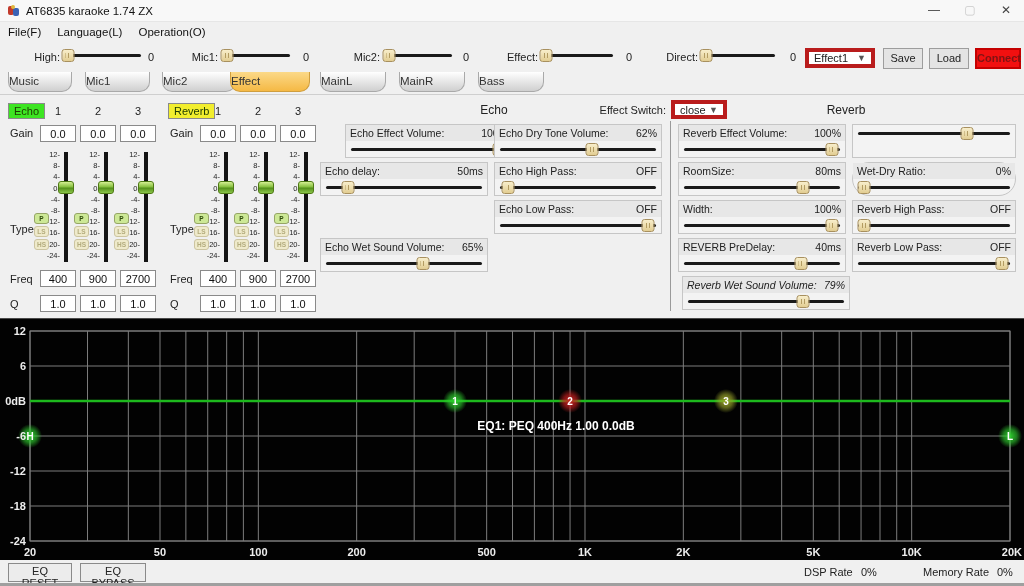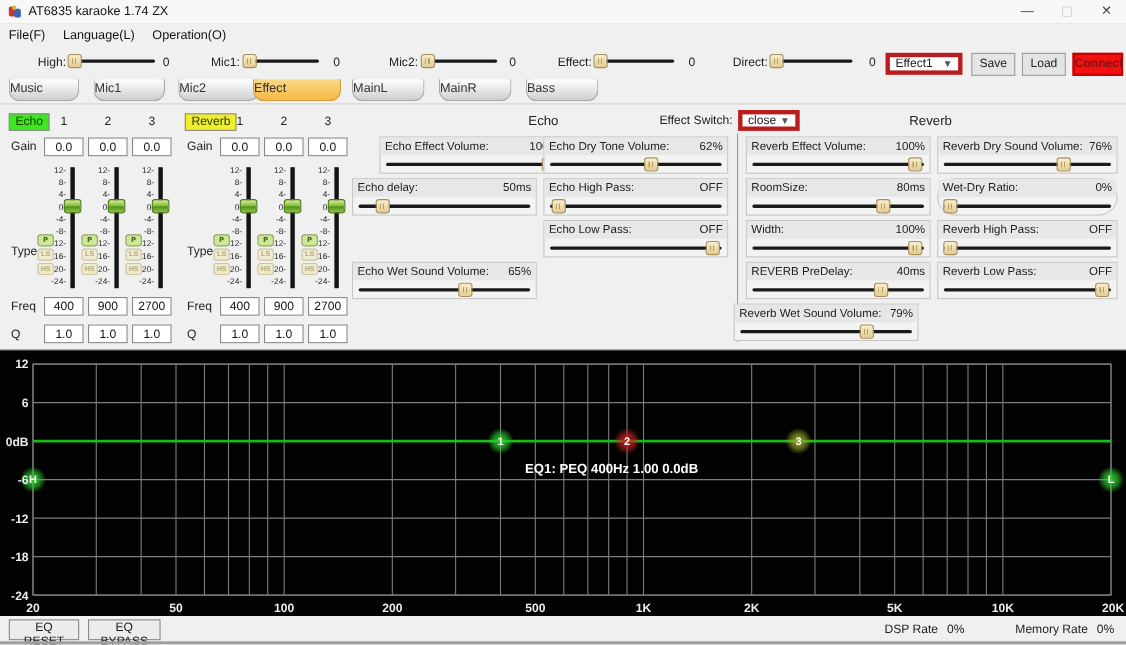--- a/index.html
+++ b/index.html
@@ -394,36 +394,32 @@
   <div class="sbox" style="left:678px;top:143px;">
     <div class="sbox-head">
         <span>REVERB PreDelay:</span>
         <span>40ms</span>
       </div>
     <div class="hslider">
         <div class="htrack"></div>
         <div class="hthumb" style="left: 75%;"></div>
       </div>
   </div>
-  <div class="sbox" style="left:667px;top:181px;">
+  <div class="sbox" style="left:682px;top:181px;font-style:italic;">
     <div class="sbox-head">
         <span>Reverb Wet Sound Volume:</span>
         <span>79%</span>
       </div>
     <div class="hslider">
         <div class="htrack"></div>
         <div class="hthumb" style="left: 74%;"></div>
       </div>
   </div>
 
   <div class="sbox" style="left:852px;top:29px;width:164px;">
-    <div class="sbox-head">
-        <span>Reverb Dry Sound Volume:</span>
-        <span>76%</span>
-      </div>
     <div class="hslider">
         <div class="htrack"></div>
         <div class="hthumb" style="left: 72%;"></div>
       </div>
   </div>
   <div class="sbox" style="left:852px;top:67px;width:164px;border-radius:17px;">
     <div class="sbox-head">
         <span>Wet-Dry Ratio:</span>
         <span>0%</span>
       </div>

